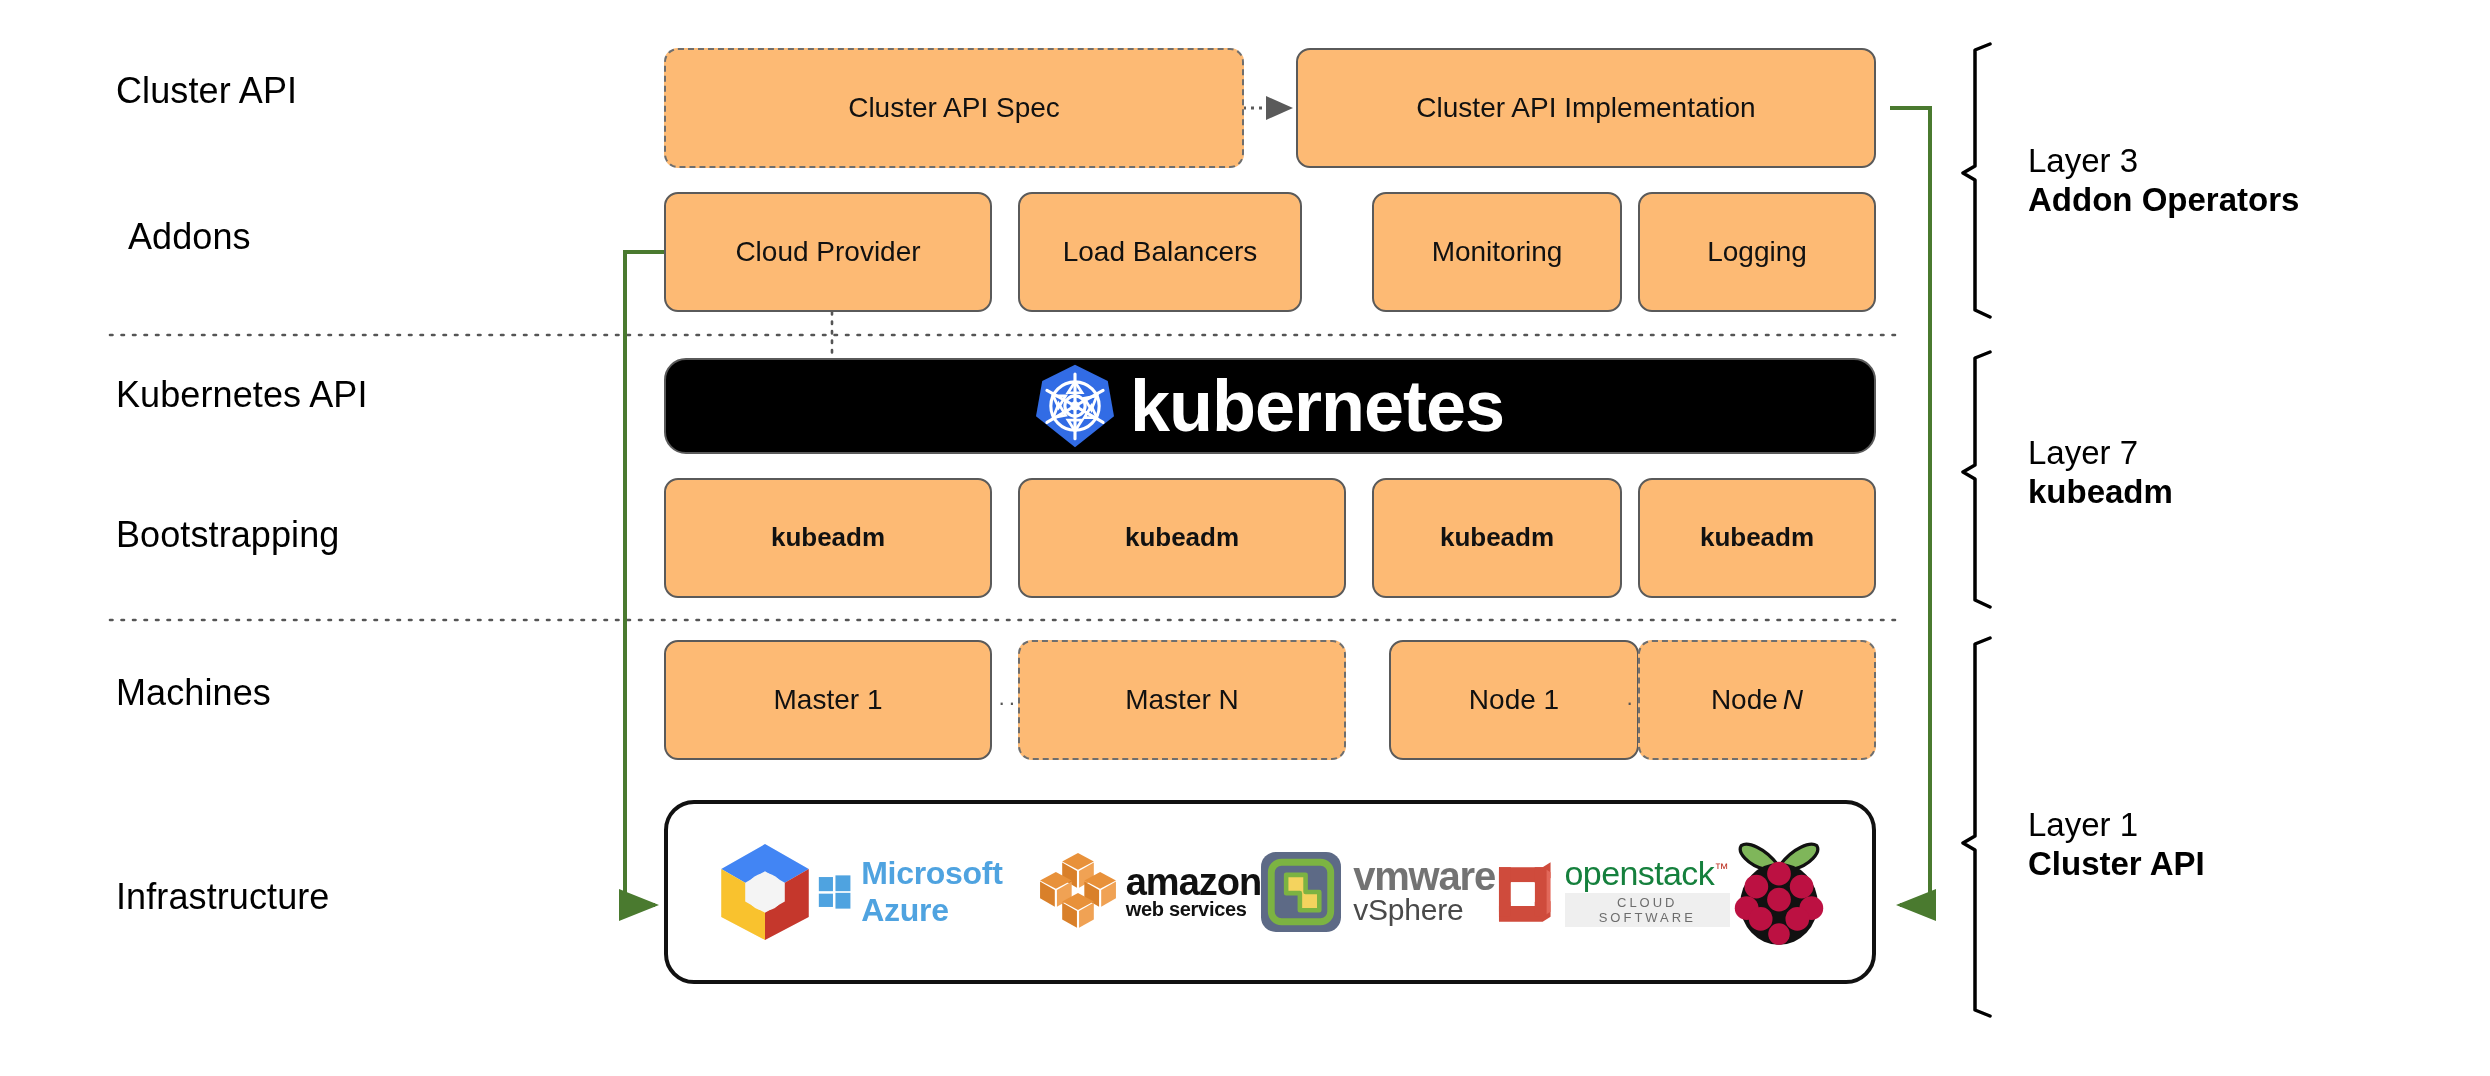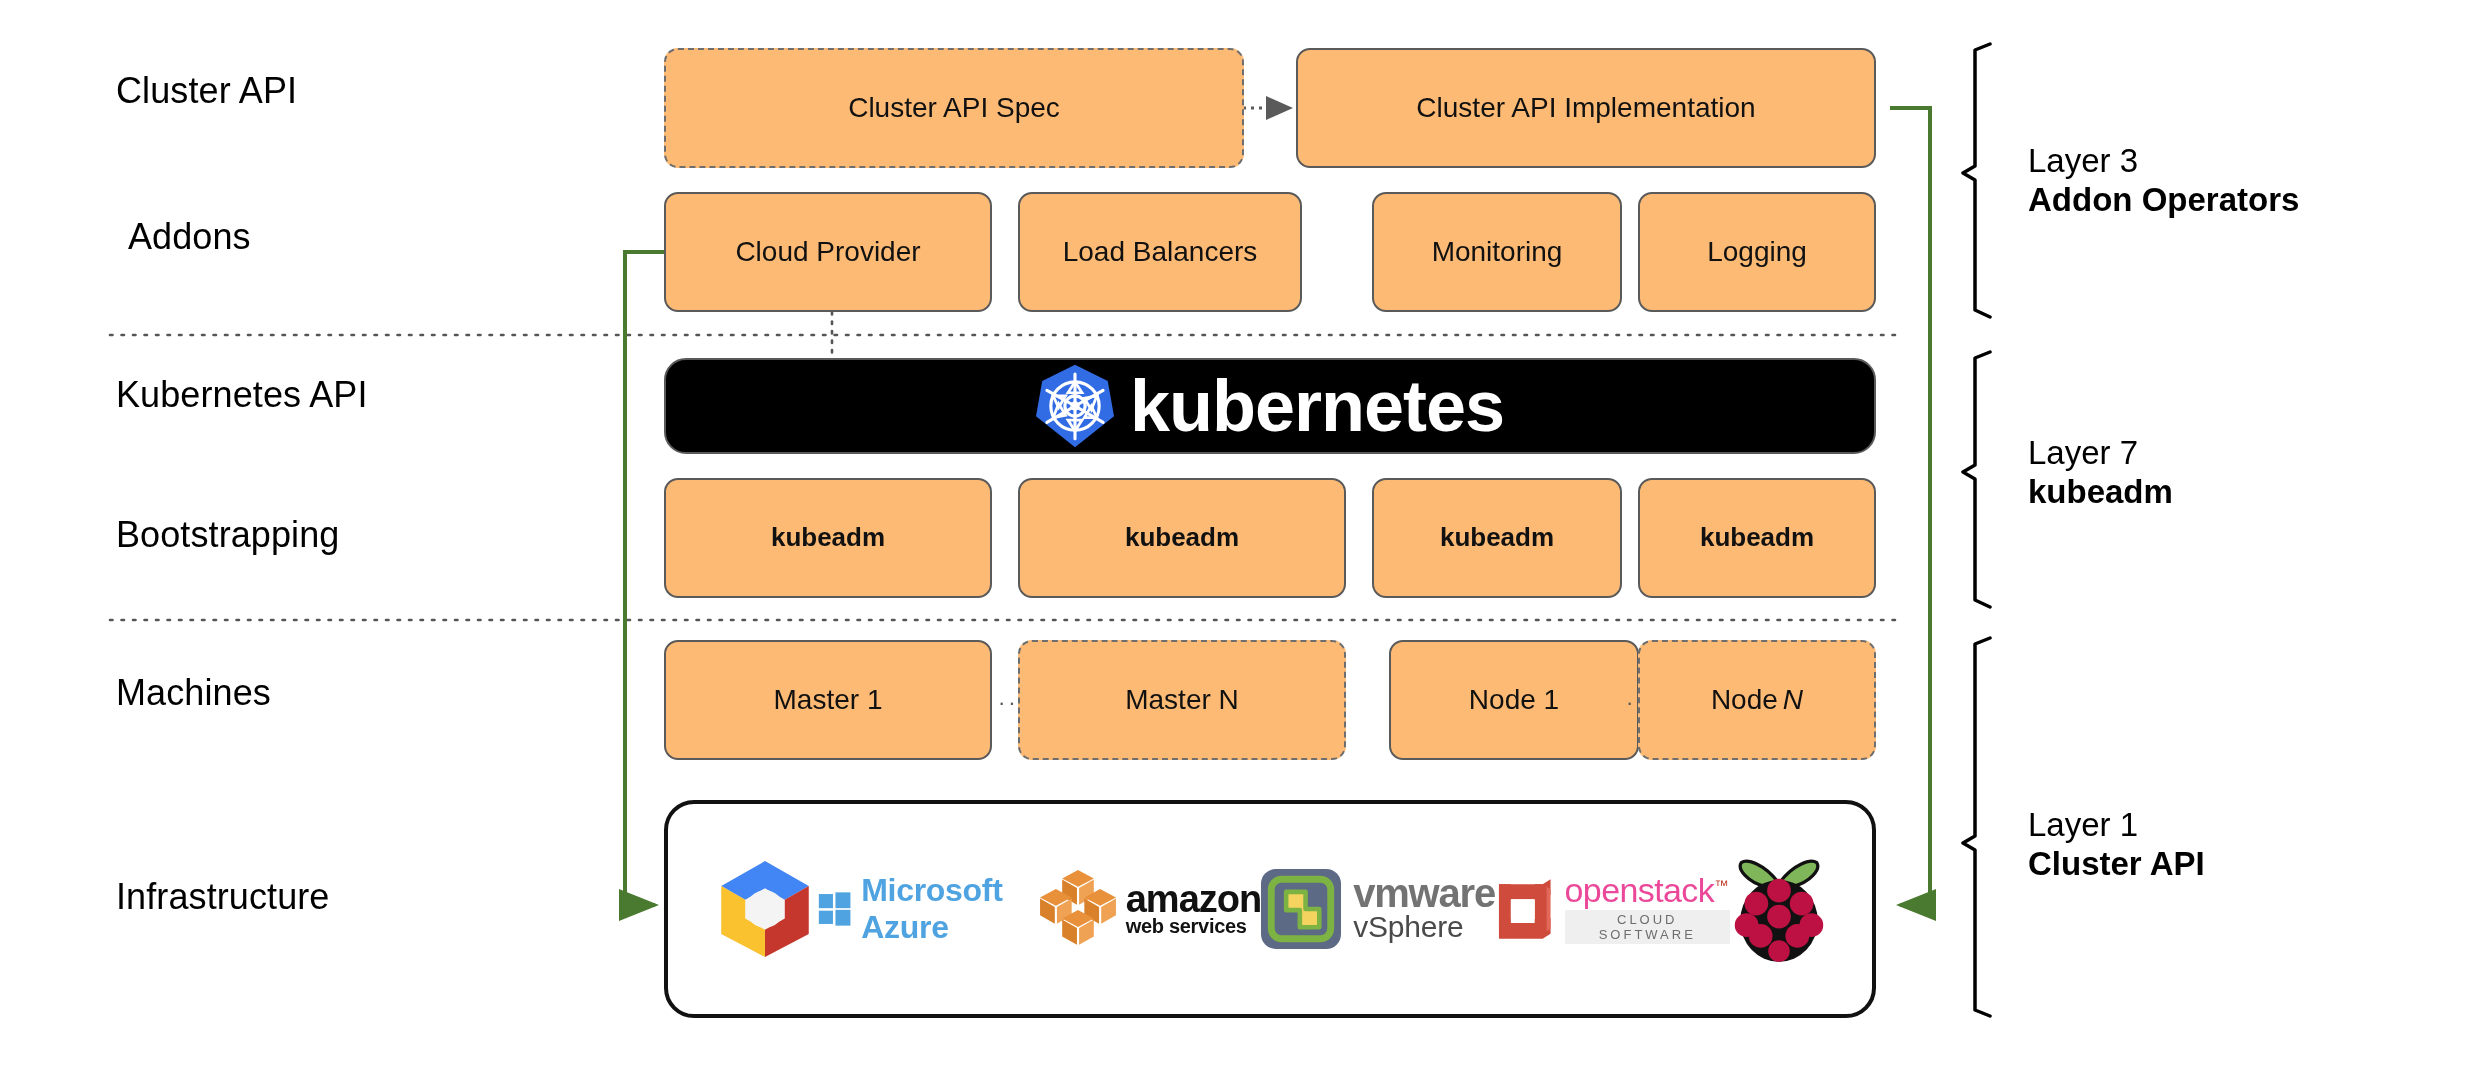--- a/index.html
+++ b/index.html
@@ -78,21 +78,21 @@
   
   .azure-text {
     font-size: 32px; color: #4fa3e0; font-weight: 600;
     letter-spacing: -.3px; margin-left: 10px;
   }
   .aws-txt1 { font-size: 38px; font-weight: bold; color: #111; line-height: .92; letter-spacing: -1px;}
   .aws-txt2 { font-size: 20px; font-weight: bold; color: #111; line-height: 1; letter-spacing: -.3px;}
   .vm-txt1 { font-size: 40px; font-weight: bold; color: #737373; line-height: .9; letter-spacing: -1.2px;}
   .vm-txt2 { font-size: 30px; color: #4a4a4a; line-height: 1.05; letter-spacing: -.2px;}
   .os-txt1 { font-size: 34px; line-height: .95; letter-spacing: -.6px; }
-  .os-open { color: #ec4899; }
+  .os-open { color: #15803d; }
   .os-tm { font-size: 14px; color: #c0392b; vertical-align: super; }
   .os-txt2 {
     font-size: 13px; color: #6d6d6d; letter-spacing: 3px;
     background: #efefef; padding: 2px 4px; margin-top: 3px; text-align: center;
   }
 
   
   .layer-label {
     position: absolute;
     font-size: 33px;
@@ -213,21 +213,21 @@
   </div>
   <div class="node" style="left:1372px; top:640px; width:250px; height:120px;margin-left:17px;">
     <span>Node 1</span>
   </div>
   <div class="row-label" style="left:1626px; top:690px; font-size:22px; color:#555; letter-spacing:3px;">···</div>
   <div class="node dashed" style="left:1638px; top:640px; width:238px; height:120px;">
     <span>Node </span>
       <span class="ital">N</span>
   </div>
 
-  <div class="infra-box" style="left:664px; top:800px; width:1212px; height:218px;">
+  <div class="infra-box" style="left:664px; top:800px; width:1212px; height:184px;">
 
     <div class="logo-cell">
       <svg width="106" height="100" viewBox="0 0 100 96">
         <path d="M50 2 L92 26 L92 72 L50 94 L8 72 L8 26 Z" fill="#f4f4f4"></path>
         <path d="M50 2 L92 26 L69 39 L50 28 L31 39 L8 26 Z" fill="#4285f4"></path>
         <path d="M92 26 L92 72 L50 94 L50 68 L69 57 L69 39 Z" fill="#c5372c"></path>
         <path d="M8 26 L31 39 L31 57 L50 68 L50 94 L8 72 Z" fill="#f9c22e"></path>
         <circle cx="50" cy="48" r="18" fill="#f4f4f4"></circle>
       </svg>
     </div>

